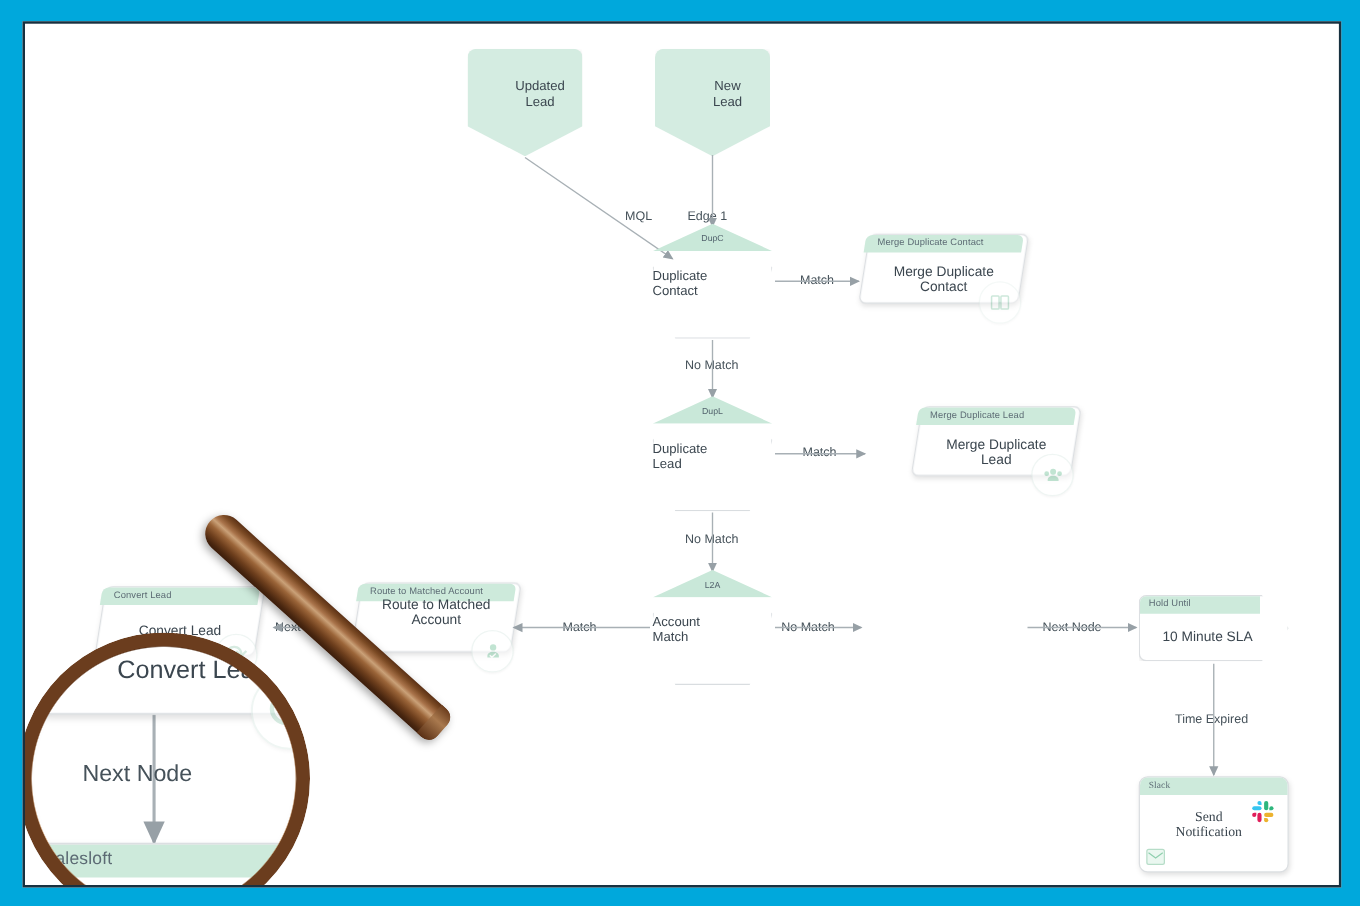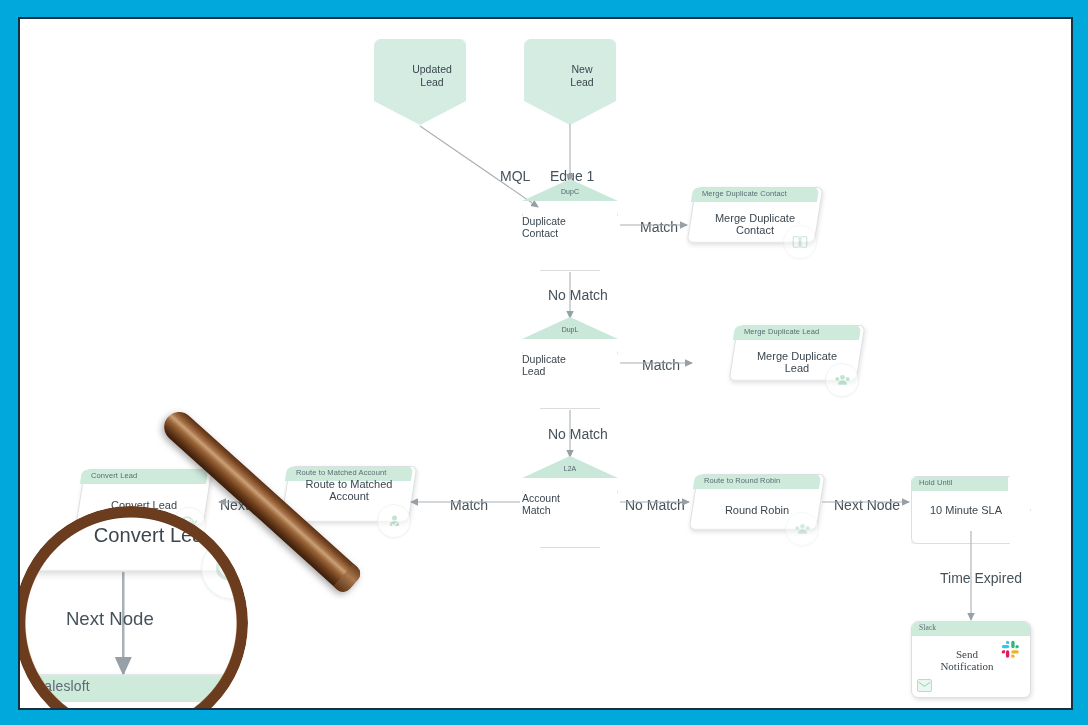--- a/index.html
+++ b/index.html
@@ -122,21 +122,21 @@
     position: absolute;
     left: 1px; top: 1px;
     width: calc(100% - 2px);
     height: 14px;
     background: #cdeadb;
     transform: skewX(-9deg);
     border-radius: 5px 5px 0 0;
     z-index: 2;
   }
   
-  .chev-wrap { width: 120px; height: 68px; }
+  .chev-wrap { width: 120px; height: 53px; }
   .chev-shape {
     position: absolute; inset: 0;
     background: #ffffff;
     border: 1px solid #dcdfe2;
     clip-path: polygon(0 0, 82% 0, 100% 50%, 82% 100%, 0 100%);
     border-radius: 6px;
     filter: drop-shadow(1px 2px 2px rgba(0,0,0,.12));
   }
   .chev-hdr-bg {
     position: absolute;
@@ -179,21 +179,21 @@
   .badge.faint { opacity: .38; }
   .badge.soft  { opacity: .55; }
   .badge-letter {
     font-size: 22px;
     color: #b7dcca;
     font-family: "Liberation Sans", sans-serif;
   }
   
   .elabel {
     position: absolute;
-    font-size: 14px;
+    font-size: 10px;
     color: #46525a;
     white-space: nowrap;
   }
   
   #edges { position: absolute; inset: 0; z-index: 1; pointer-events: none; }
   
   #magnifier {
     position: absolute;
     left: 0; top: 355px;
     width: 430px; height: 360px;
@@ -399,34 +399,20 @@
         </div>
         <div class="badge soft" style="left:92px;top:38px;">
           <svg width="19" height="19" viewBox="0 0 24 24" fill="#8fcfae">
             <circle cx="12" cy="7.5" r="3.2"></circle>
             <path d="M12 11.8c-3.4 0-5.8 1.9-5.8 4.2v1.6h11.6V16c0-2.3-2.4-4.2-5.8-4.2z"></path>
             <path d="M8.6 15.4l2.2 2.1 4-3.9" stroke="#ffffff" stroke-width="1.5" fill="none"></path>
           </svg>
         </div>
       </div>
 
-      <div class="node para-wrap" style="left:673px;top:455px;">
-        <div class="para-shape"></div>
-        <div class="para-hdr-bg"></div>
-        <div class="hdr" style="padding-left:11px;">Route to Round Robin</div>
-        <div class="body-label" style="top:30px;">Round Robin</div>
-        <div class="badge faint" style="left:92px;top:38px;">
-          <svg width="19" height="19" viewBox="0 0 24 24" fill="#8fcfae">
-            <circle cx="12" cy="8" r="3"></circle>
-            <circle cx="5.5" cy="10" r="2.4"></circle>
-            <circle cx="18.5" cy="10" r="2.4"></circle>
-            <path d="M12 12c-3.3 0-5.5 1.8-5.5 4v1.5h11V16c0-2.2-2.2-4-5.5-4z"></path>
-          </svg>
-        </div>
-      </div>
 
       <div class="node chev-wrap" style="left:891px;top:457px;">
         <div class="chev-shape"></div>
         <div class="chev-hdr-bg"></div>
         <div class="hdr">Hold Until</div>
         <div class="body-label" style="top:28px;left:-10px;">10 Minute SLA</div>
       </div>
 
       <div class="node rect-wrap" style="left:891px;top:602px;height:77px;font-family:Liberation Serif, serif;">
         <div class="rect-shape"></div>

